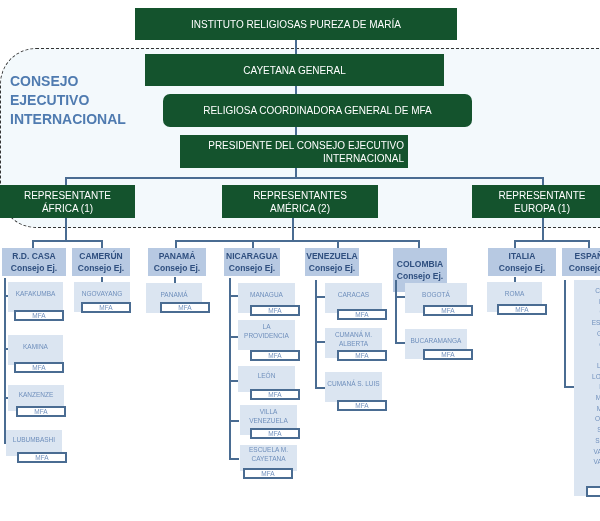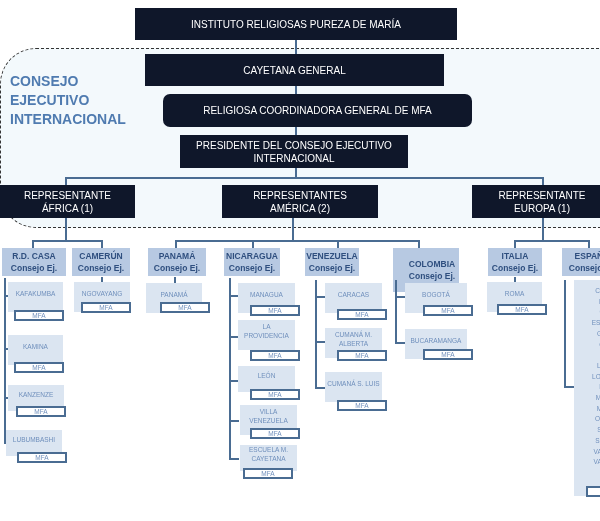--- a/index.html
+++ b/index.html
@@ -16,22 +16,22 @@
     border-left: 1px dashed #333;
     border-top-left-radius: 36px;
     border-bottom-left-radius: 36px;
   }
   .region-label {
     position: absolute; left: 10px; top: 72px;
     color: #4f7bb0; font-weight: bold; font-size: 14px; line-height: 19px;
     white-space: pre-line;
   }
   .box {
-    position: absolute; background: #0f172a; color: #ffffff;
-    display: flex; align-items: center; justify-content: center; text-align: center;
+    position: absolute; background: #14532d; color: #ffffff;
+    display: flex; align-items: center; justify-content: center; text-align: right;
     font-size: 10px; line-height: 13px; box-sizing: border-box; padding: 0 4px;
   }
   .country {
     position: absolute; background: #b7c9e2; color: #2f4f7f;
     display: flex; flex-direction: column; align-items: center; justify-content: center;
     font-size: 8.5px; font-weight: bold; line-height: 12px; text-align: center;
   }
   .site {
     position: absolute; background: #dbe5f1; color: #6f8fbc;
     display: flex; align-items: center; justify-content: center; text-align: center;
@@ -114,25 +114,25 @@
   <span>Consejo Ej.</span>
 </div>
 <div class="country" style="left:224px;top:248px;width:56px;height:28px;">
   <span>NICARAGUA</span>
   <span>Consejo Ej.</span>
 </div>
 <div class="country" style="left:305px;top:248px;width:54px;height:28px;">
   <span>VENEZUELA</span>
   <span>Consejo Ej.</span>
 </div>
-<div class="country" style="left:393px;top:248px;width:54px;height:44px;padding-left:12px;">
+<div class="country" style="left:393px;top:248px;width:54px;height:44px;">
   <span>COLOMBIA</span>
   <span>Consejo Ej.</span>
 </div>
-<div class="country" style="left:488px;top:248px;width:54px;height:28px;">
+<div class="country" style="left:488px;top:248px;width:68px;height:28px;">
   <span>ITALIA</span>
   <span>Consejo Ej.</span>
 </div>
 <div class="country" style="left:562px;top:248px;width:60px;height:28px;">
   <span>ESPAÑA</span>
   <span>Consejo Ej.</span>
 </div>
 
 <div class="line" style="left:4px;top:278px;width:2px;height:165px;"></div>
 <div class="line" style="left:4px;top:295px;width:6px;height:2px;"></div>

